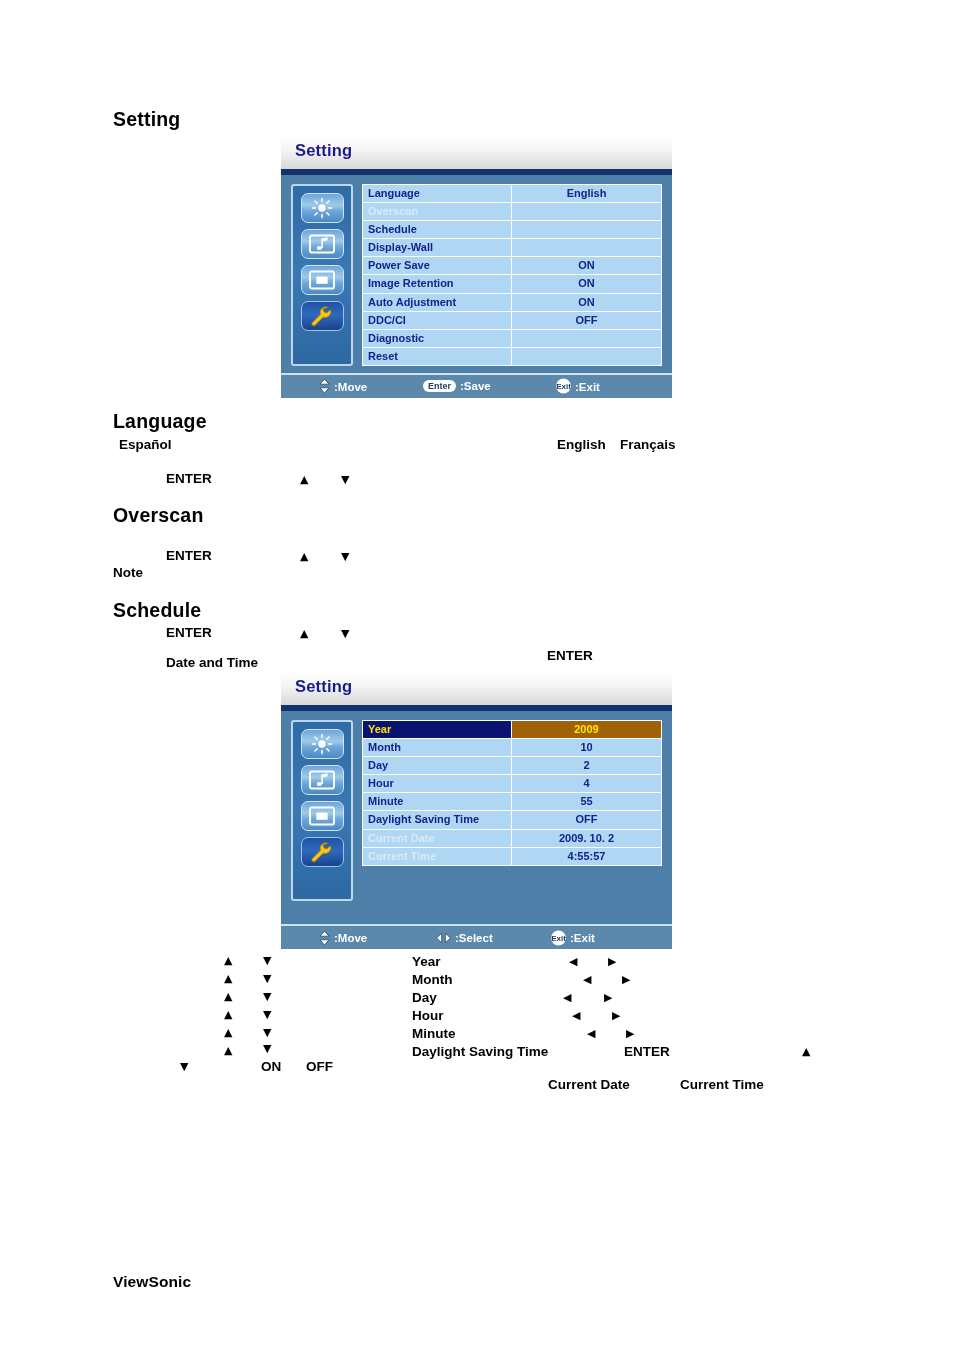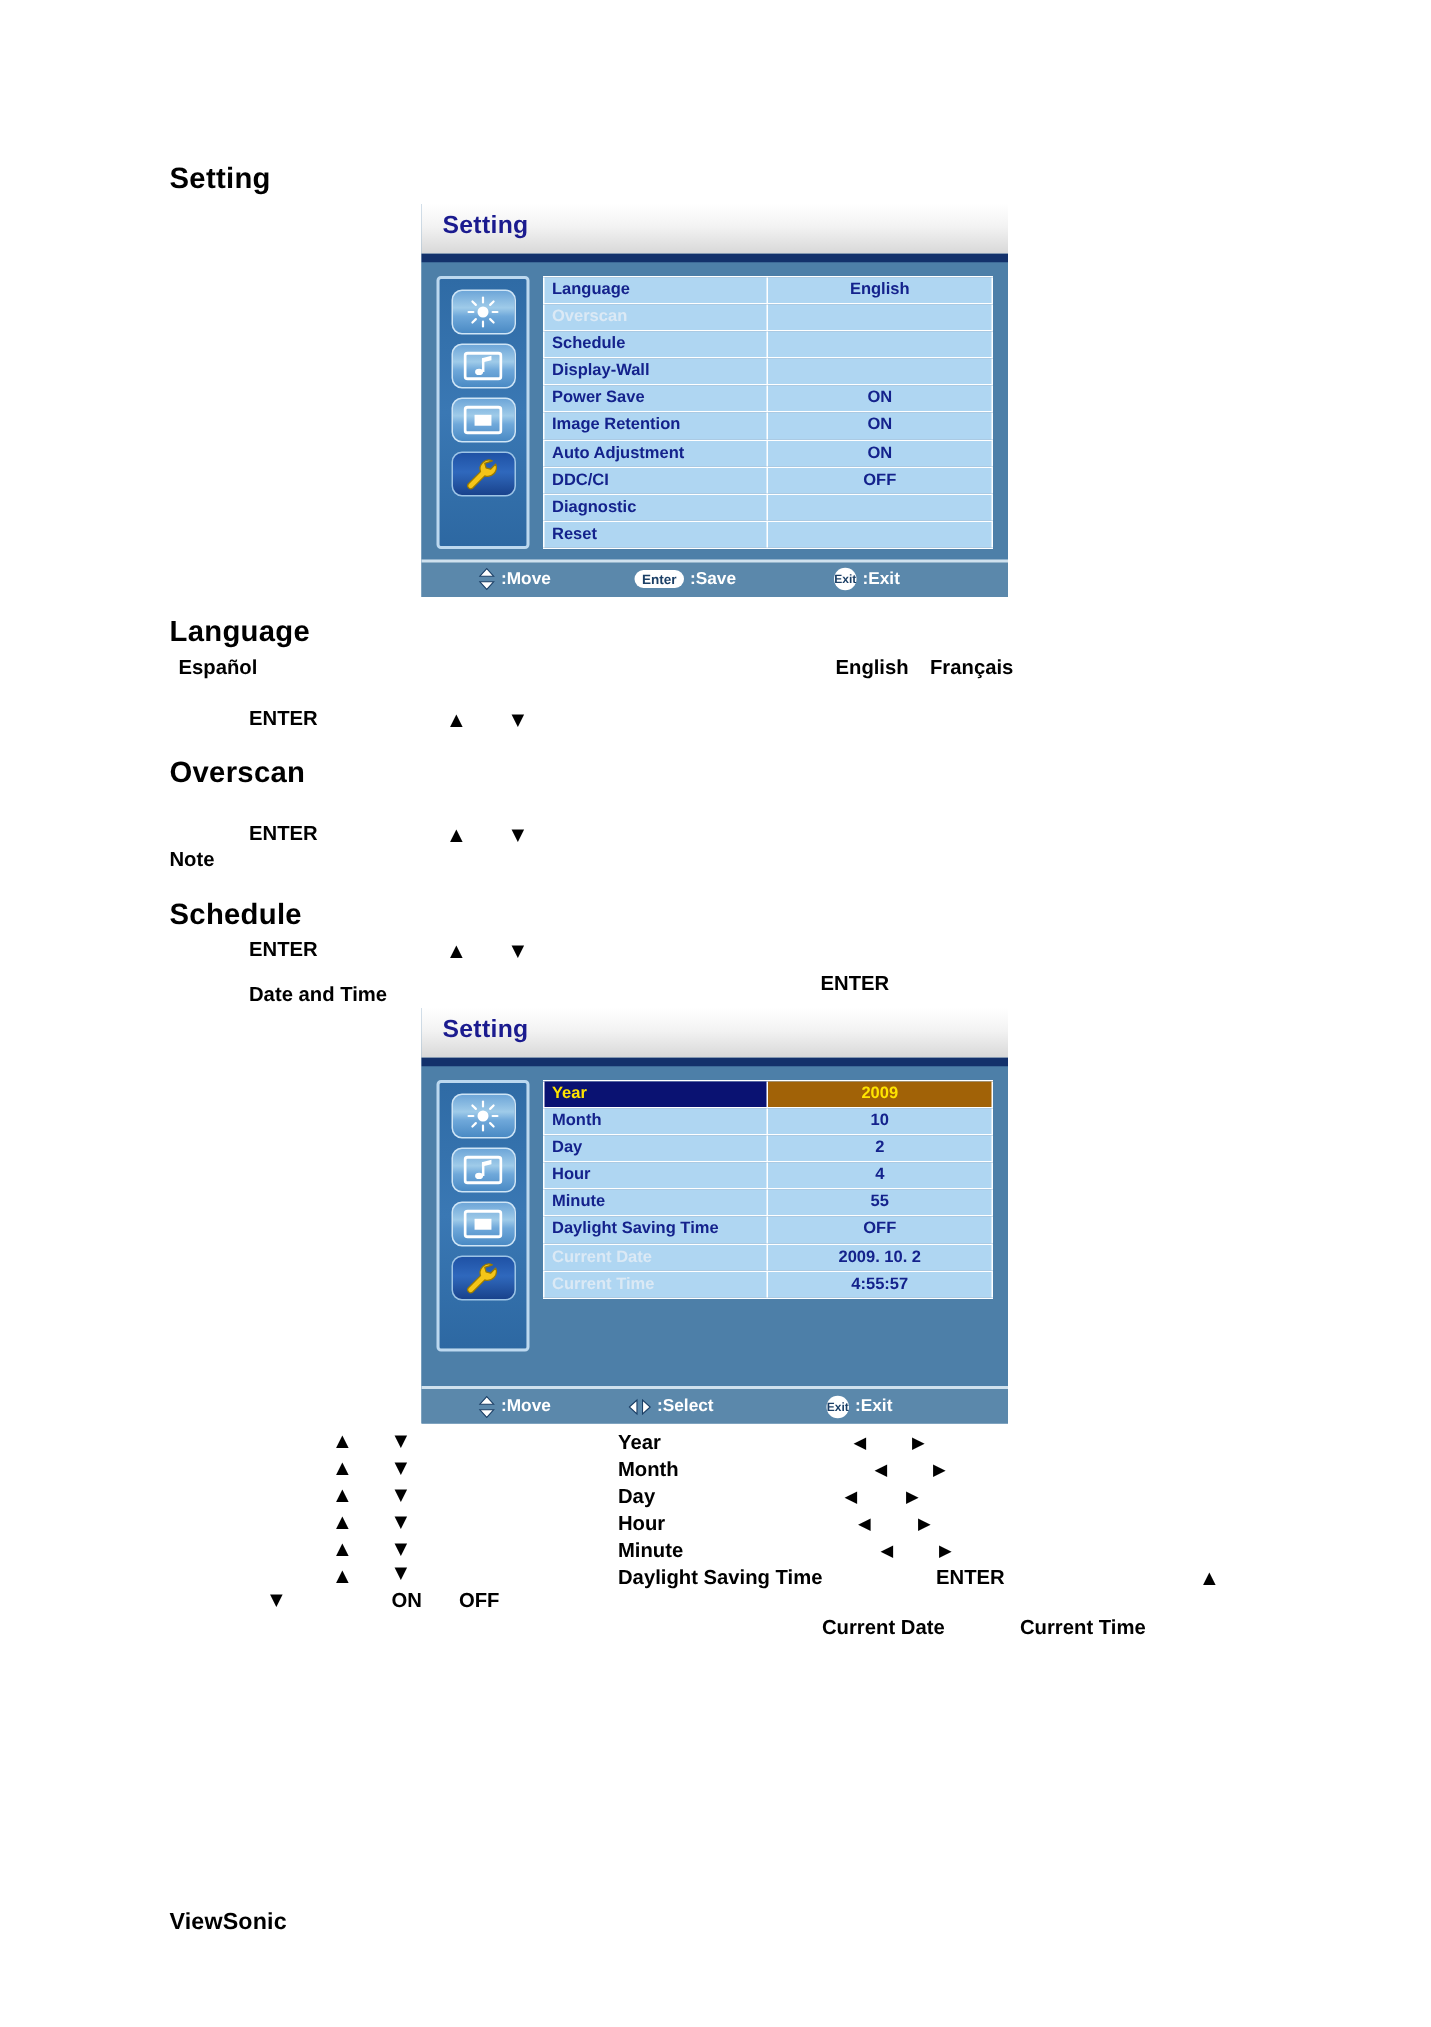--- a/index.html
+++ b/index.html
@@ -412,21 +412,21 @@
     </div>
     <div class="osd-footer">
       <div class="foot-item" style="left:38px;">
         <span class="glyph">
           <svg width="11" height="15" viewBox="0 0 12 16">
               <path d="M6 0.5 L11 6 L1 6 Z M6 15.5 L1 10 L11 10 Z" fill="#ffffff" stroke="#1b3f66" stroke-width="0.8"></path>
             </svg>
         </span>
         <span>:Move</span>
       </div>
-      <div class="foot-item" style="left:138px;">
+      <div class="foot-item" style="left:155px;">
         <span class="glyph">
           <svg width="15" height="13" viewBox="0 0 16 14">
               <path d="M0.5 7 L6 2 L6 12 Z M15.5 7 L10 12 L10 2 Z" fill="#ffffff" stroke="#1b3f66" stroke-width="0.8"></path>
             </svg>
         </span>
         <span>:Select</span>
       </div>
       <div class="foot-item" style="left:270px;">
         <span class="key-circ">Exit</span>
         <span>:Exit</span>

